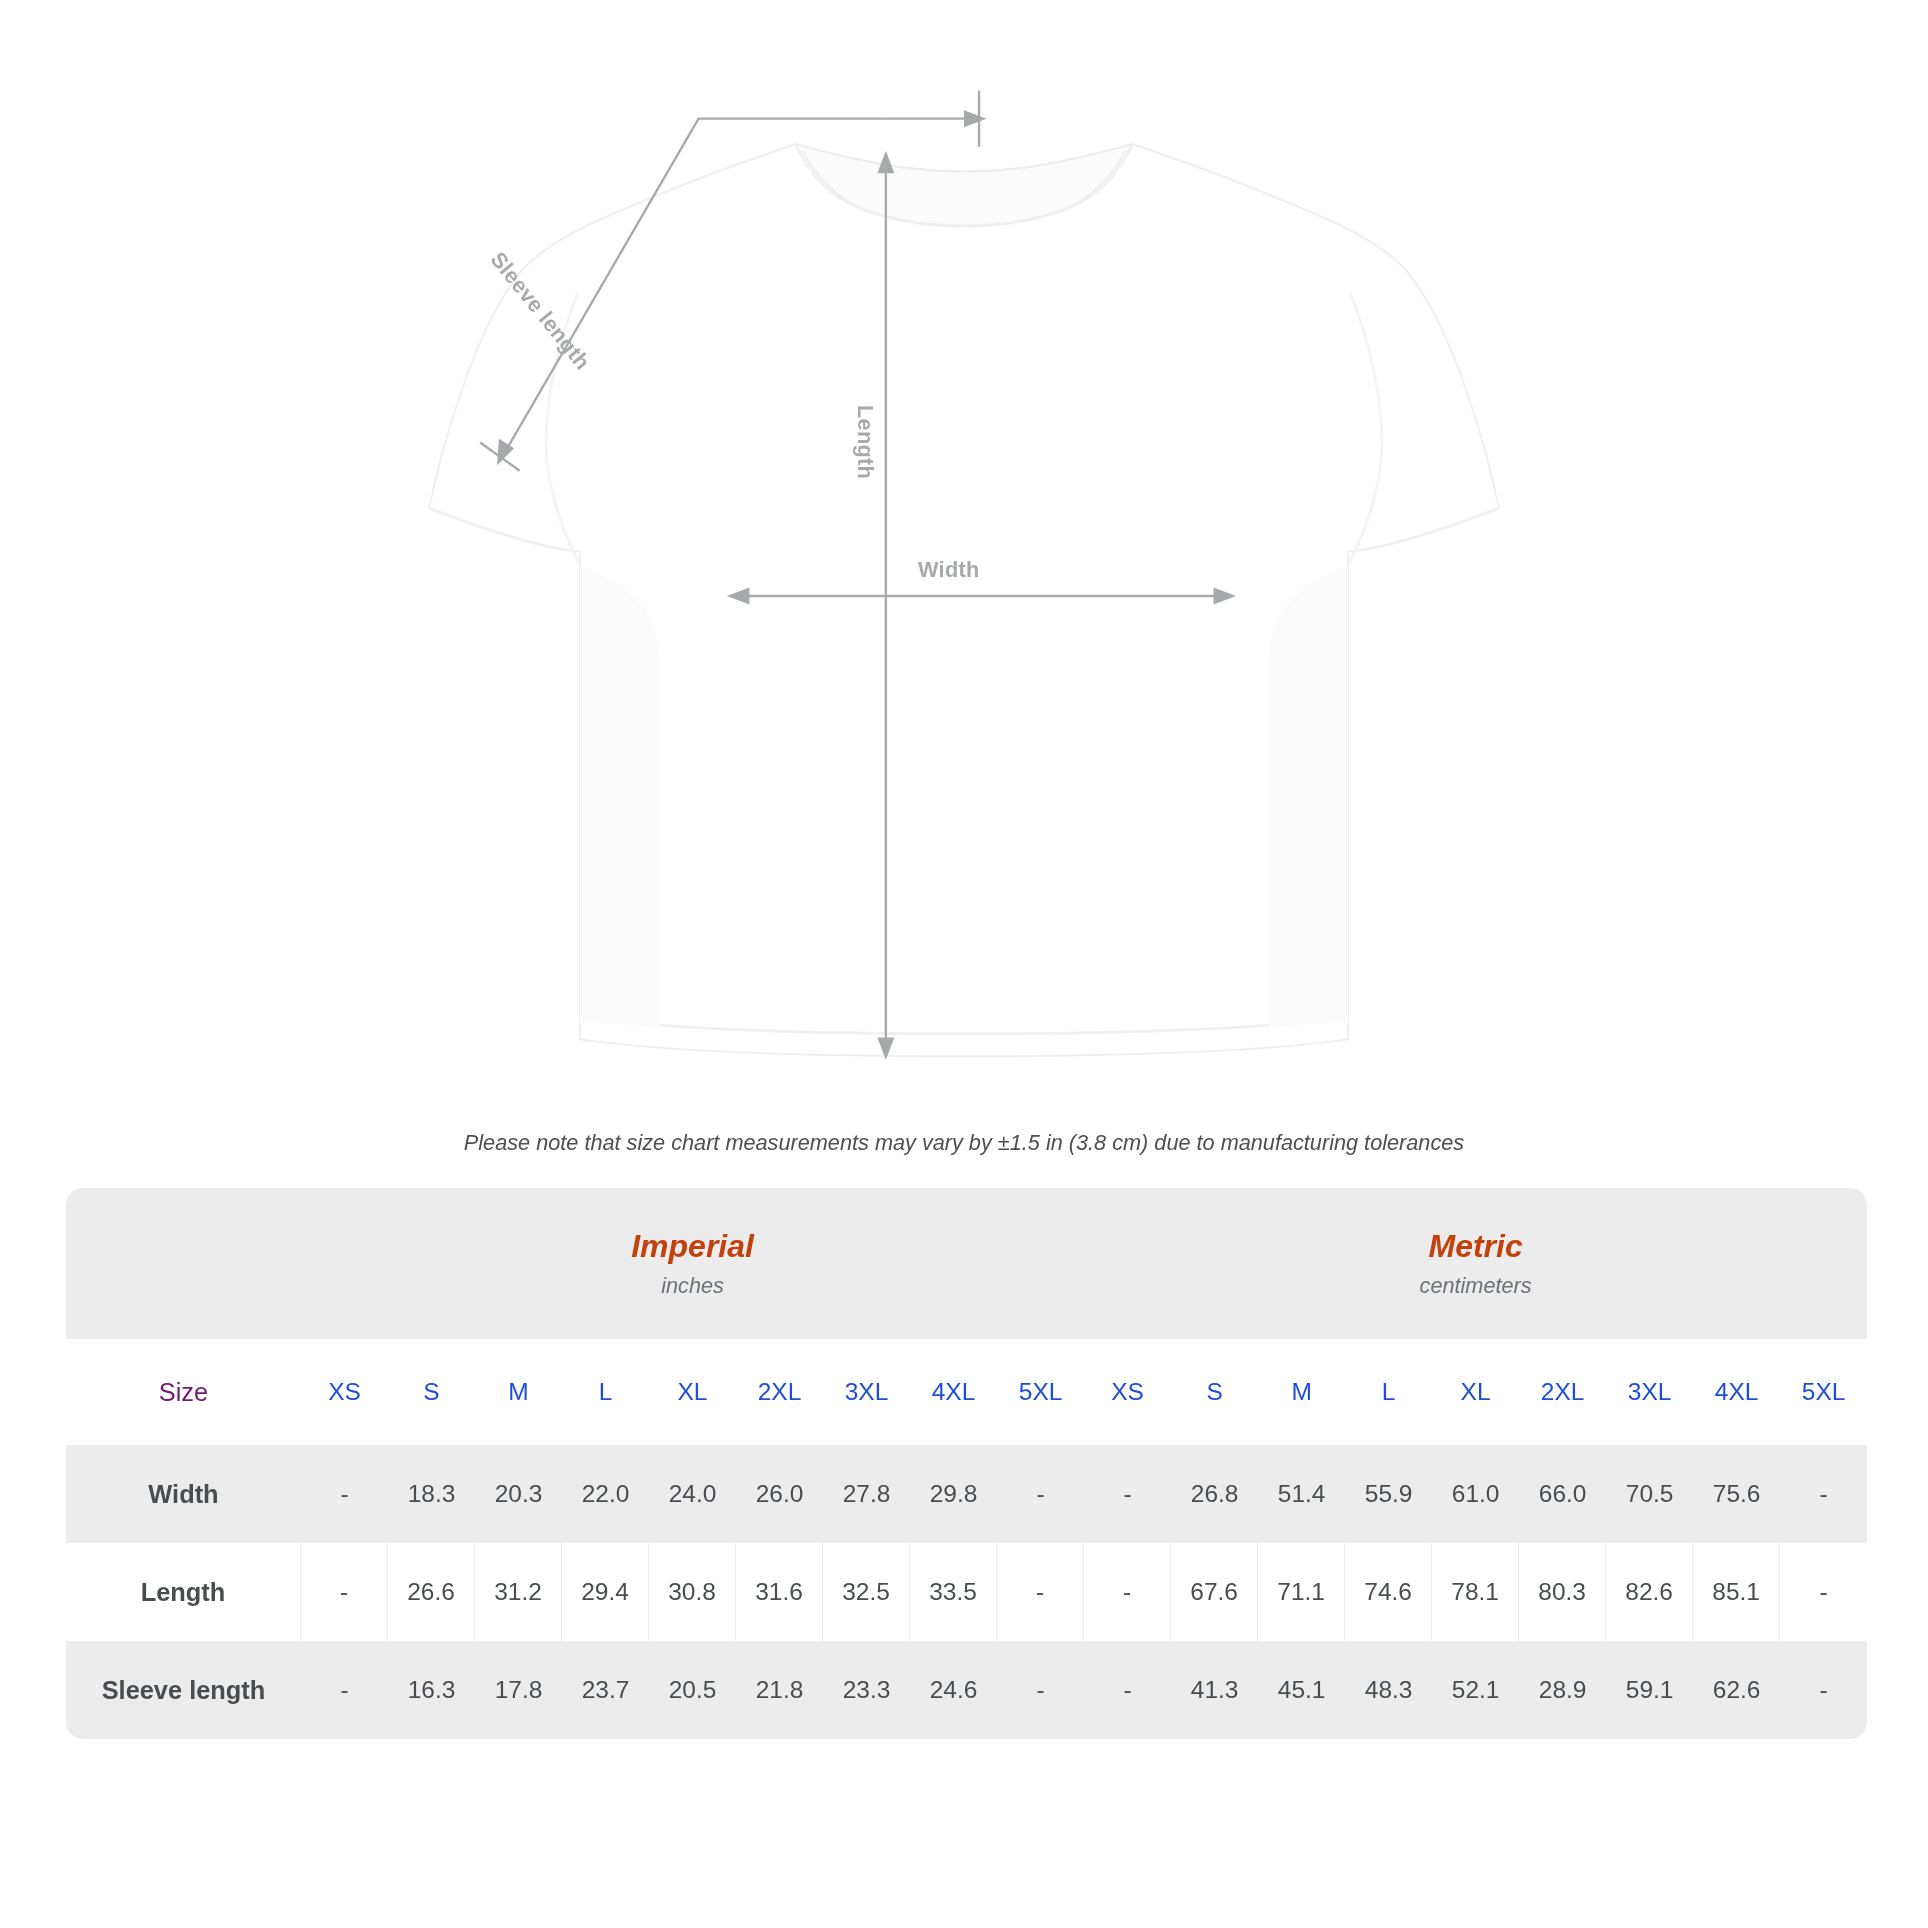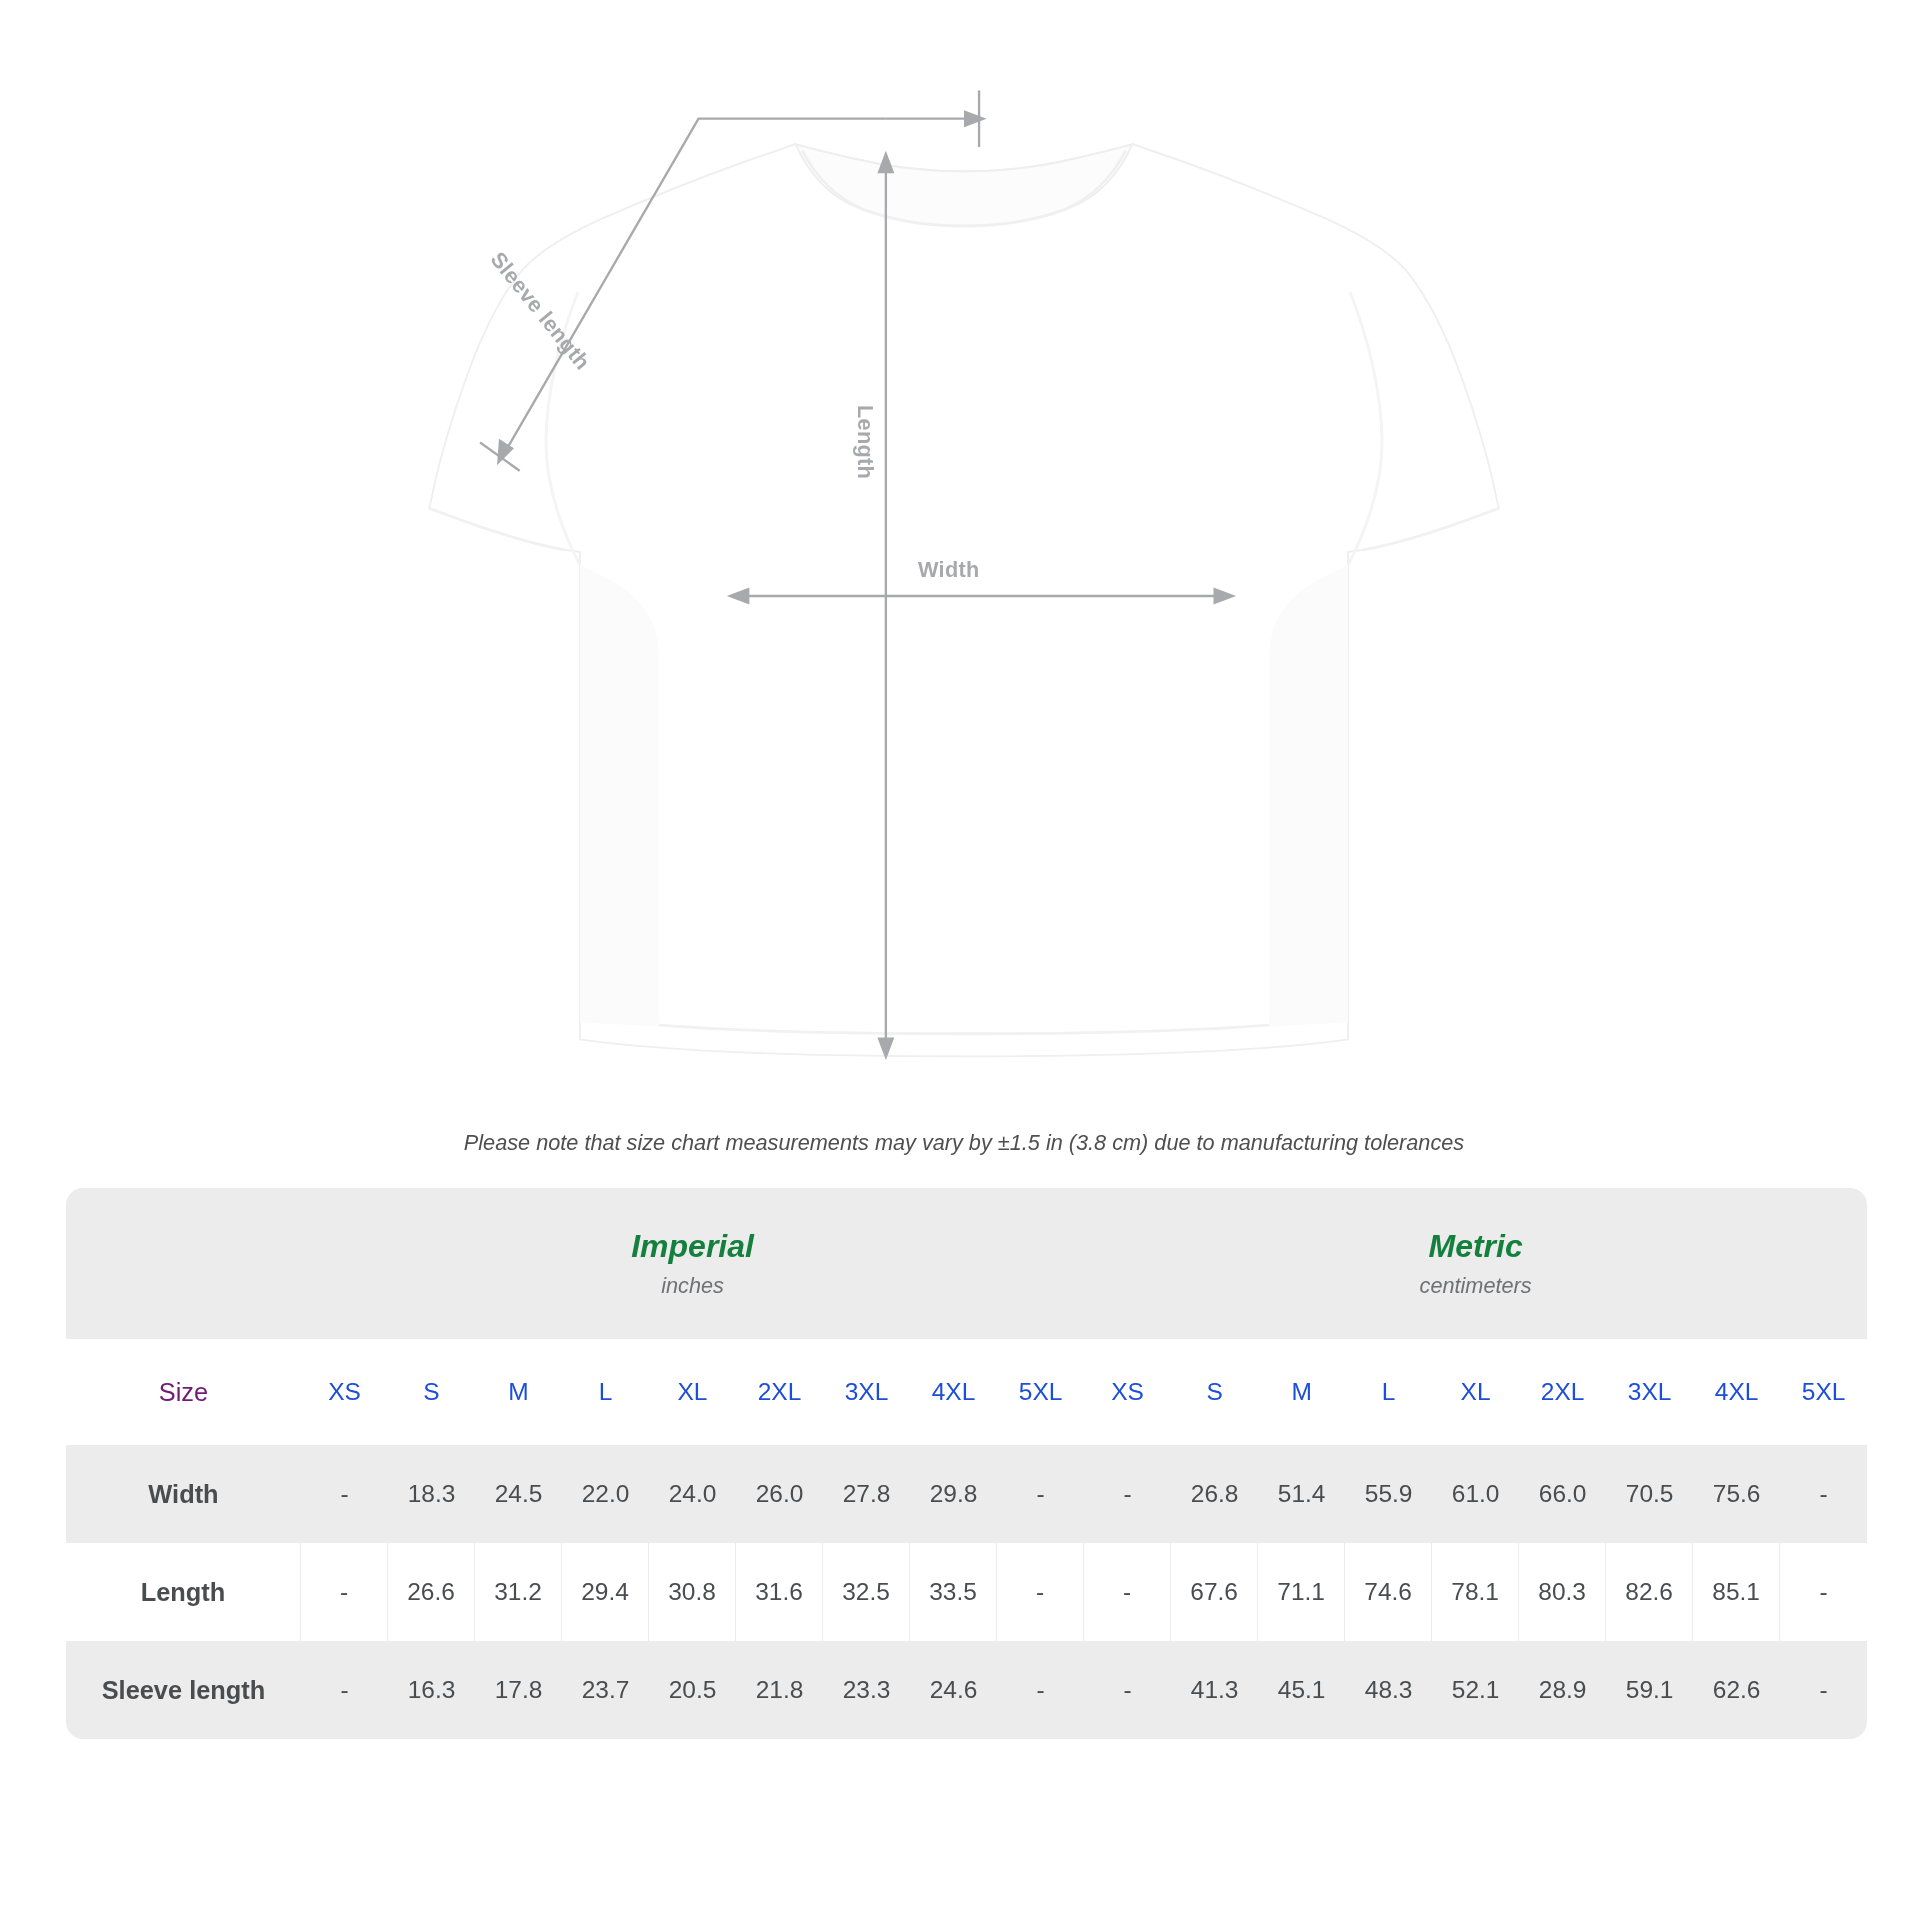--- a/index.html
+++ b/index.html
@@ -101,21 +101,21 @@
     border-top-left-radius: 17px;
     width: 235px;
   }
   .unit-row td.last {
     border-top-right-radius: 17px;
   }
   .unit-name {
     font-size: 32px;
     font-weight: bold;
     font-style: italic;
-    color: #15803d;
+    color: #c2410c;
   }
   .unit-sub {
     font-size: 21.7px;
     font-style: italic;
     color: #6e7175;
     margin-top: 7.5px;
   }
   
   .size-row td {
     background: #ffffff;
@@ -290,21 +290,21 @@
             <td>XL</td>
             <td>2XL</td>
             <td>3XL</td>
             <td>4XL</td>
             <td class="lastcell">5XL</td>
           </tr>
           <tr class="data-row shaded">
             <td class="rowhead">Width</td>
             <td>-</td>
             <td>18.3</td>
-            <td>24.5</td>
+            <td>20.3</td>
             <td>22.0</td>
             <td>24.0</td>
             <td>26.0</td>
             <td>27.8</td>
             <td>29.8</td>
             <td>-</td>
             <td>-</td>
             <td>26.8</td>
             <td>51.4</td>
             <td>55.9</td>

